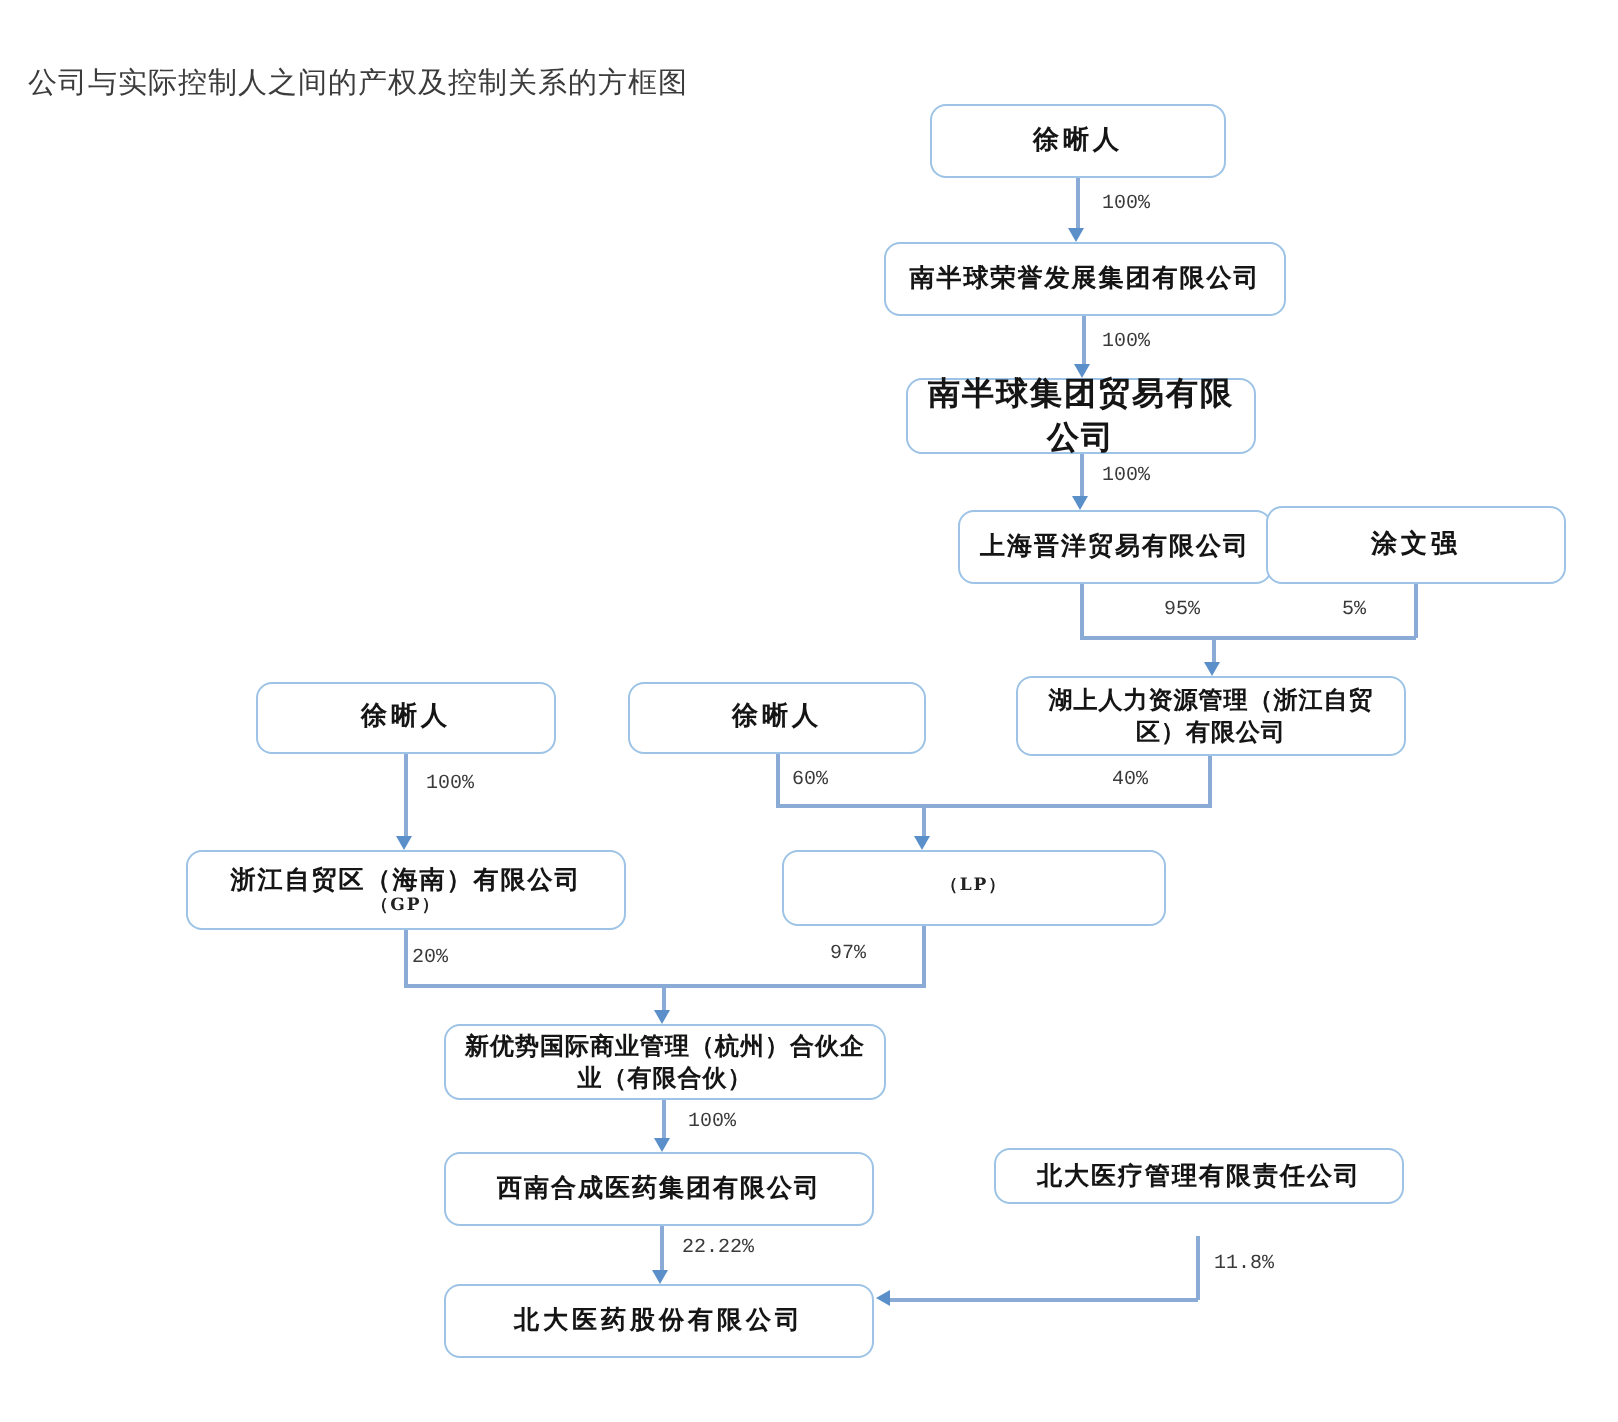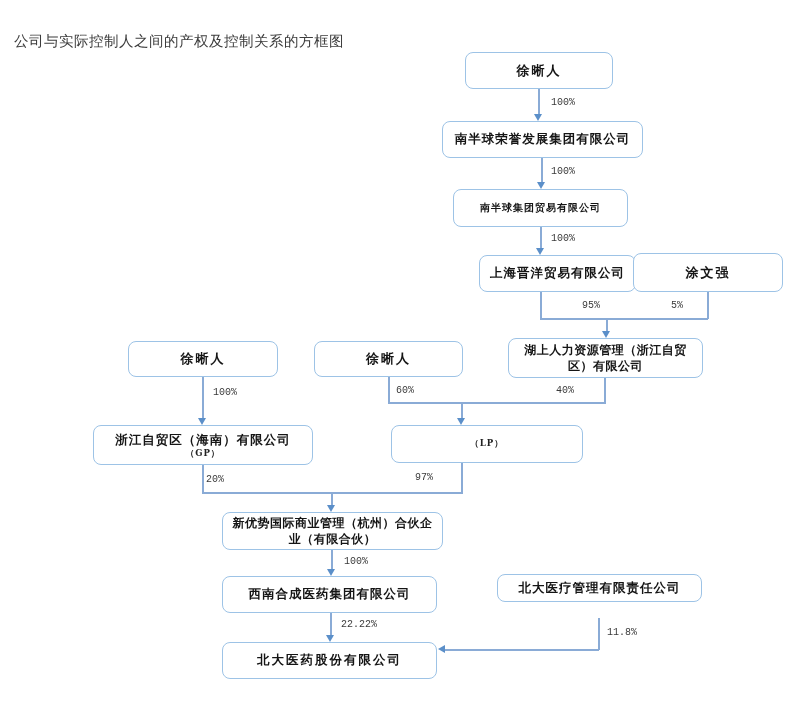--- a/index.html
+++ b/index.html
@@ -81,21 +81,21 @@
 
   <div class="node" style="left:465px;top:52px;width:148px;height:37px">
     <span class="nlabel">徐晰人</span>
   </div>
 
   <div class="node" style="left:442px;top:121px;width:201px;height:37px">
     <span class="nlabel" style="letter-spacing:1px;font-size:12.5px">南半球荣誉发展集团有限公司</span>
   </div>
 
   <div class="node" style="left:453px;top:189px;width:175px;height:38px">
-    <span class="nlabel" style="letter-spacing:1px;font-size:10px">南半球集团贸易有限公司</span>
+    <span class="nlabel" style="letter-spacing:1px;font-size:16px">南半球集团贸易有限公司</span>
   </div>
 
   <div class="node" style="left:479px;top:255px;width:157px;height:37px">
     <span class="nlabel" style="letter-spacing:1px;font-size:12.5px">上海晋洋贸易有限公司</span>
   </div>
 
   <div class="node" style="left:633px;top:253px;width:150px;height:39px">
     <span class="nlabel">涂文强</span>
   </div>
 

